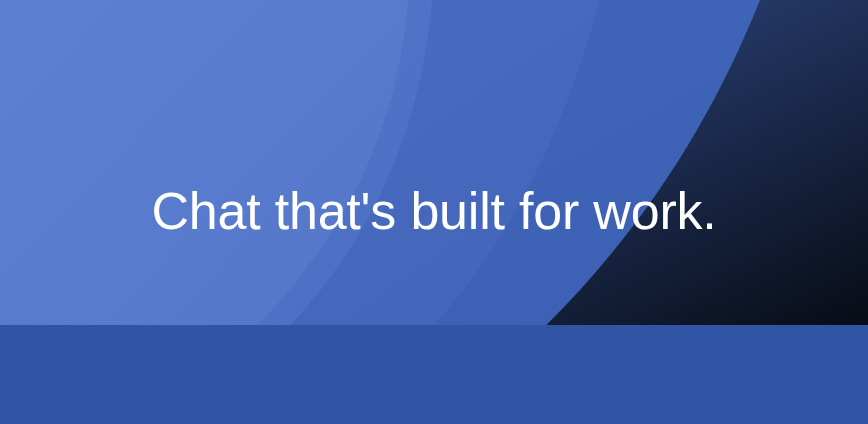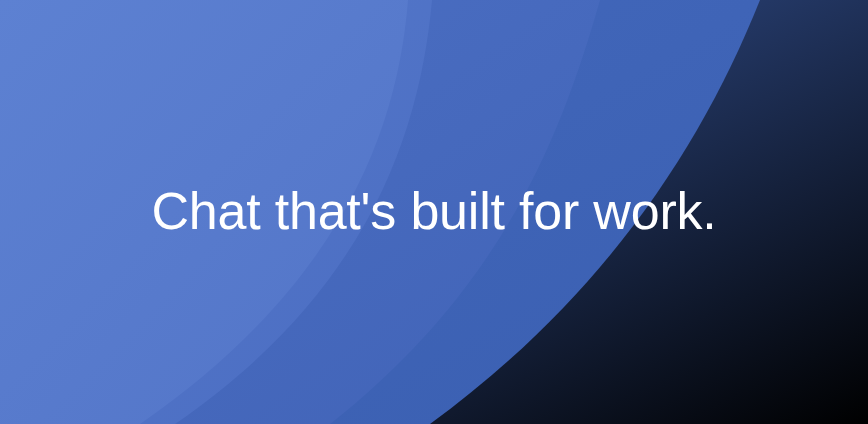--- a/index.html
+++ b/index.html
@@ -5,21 +5,21 @@
 <style>
   html, body {
     margin: 0;
     padding: 0;
     background: #2f55a4;
   }
 
   #hero-banner {
     position: relative;
     width: 868px;
-    height: 424px;
+    height: 325px;
     overflow: hidden;
     font-family: "Liberation Sans", "DejaVu Sans", sans-serif;
     -webkit-font-smoothing: antialiased;
   }
 
   
   .bg-base {
     position: absolute;
     inset: 0;
   }

